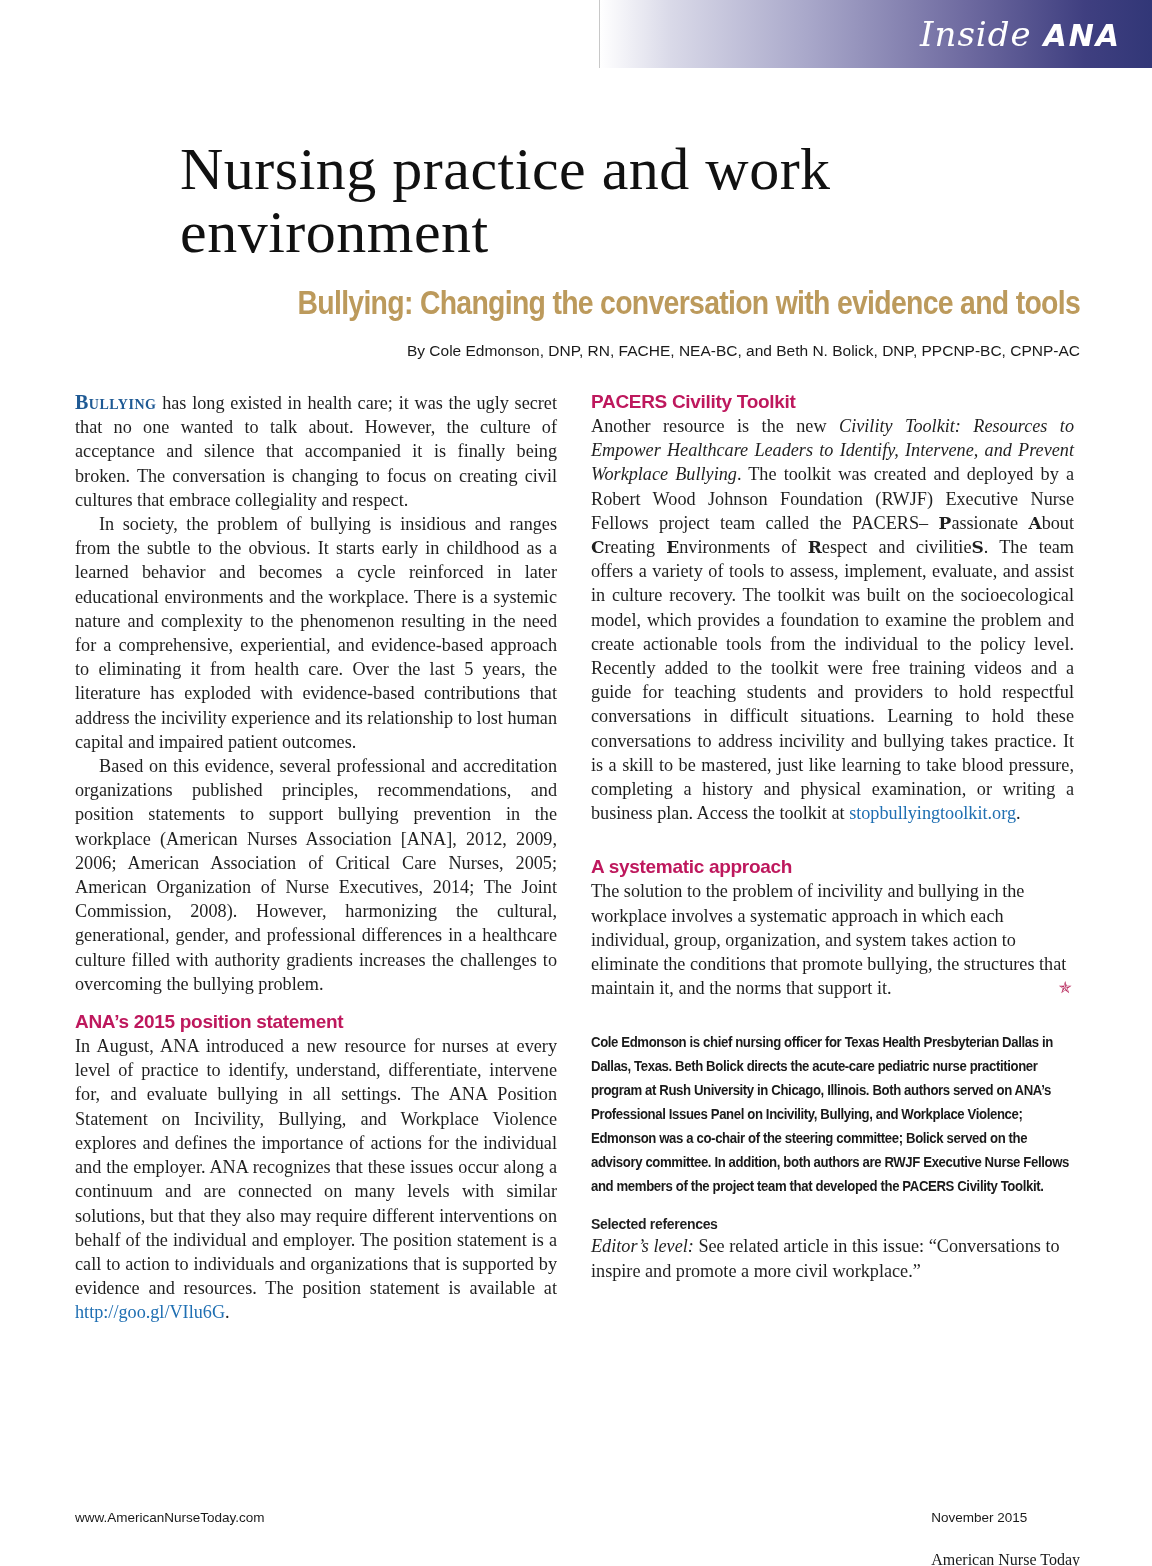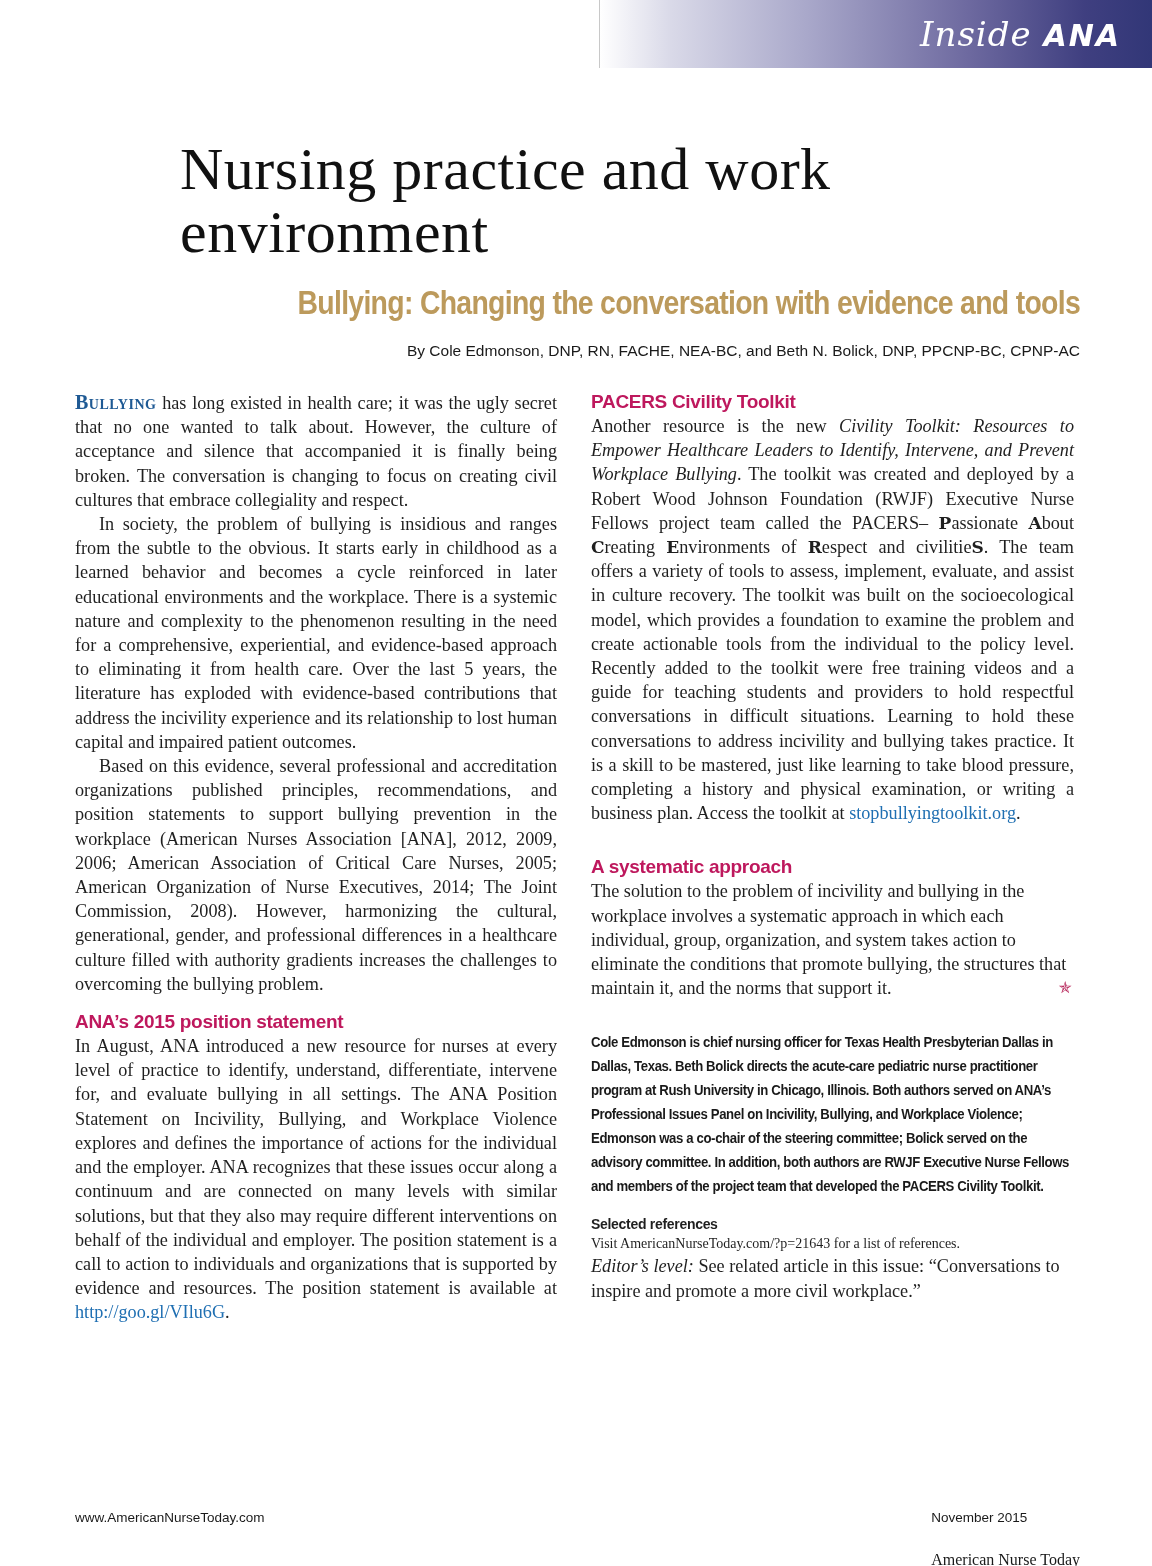--- a/index.html
+++ b/index.html
@@ -89,21 +89,20 @@
 <div class="col col-right">
   <h2 class="hdr">PACERS Civility Toolkit</h2>
   <p><span>Another resource is the new </span><span class="it">Civility Toolkit: Resources to Empower Healthcare Leaders to Identify, Intervene, and Prevent Workplace Bullying</span><span>. The toolkit was created and deployed by a Robert Wood Johnson Foundation (RWJF) Executive Nurse Fellows project team called the PACERS– </span><span><b class="pacer-b">P</b><span>assionate </span><b class="pacer-b">A</b><span>bout </span><b class="pacer-b">C</b><span>reating </span><b class="pacer-b">E</b><span>nvironments of </span><b class="pacer-b">R</b><span>espect and civilitie</span><b class="pacer-b">S</b></span><span>. The team offers a variety of tools to assess, implement, evaluate, and assist in culture recovery. The toolkit was built on the socioecological model, which provides a foundation to examine the problem and create actionable tools from the individual to the policy level. Recently added to the toolkit were free training videos and a guide for teaching students and providers to hold respectful conversations in difficult situations. Learning to hold these conversations to address incivility and bullying takes practice. It is a skill to be mastered, just like learning to take blood pressure, completing a history and physical examination, or writing a business plan. Access the toolkit at </span><a class="link">stopbullyingtoolkit.org</a><span>.</span></p>
 
   <h2 class="hdr spaced" style="margin-top:30px;">A systematic approach</h2>
   <p style="text-align:left;"><span>The solution to the problem of incivility and bullying in the workplace involves a systematic approach in which each individual, group, organization, and system takes action to eliminate the conditions that promote bullying, the structures that maintain it, and the norms that support it.</span><span class="star">✯</span></p>
 
   <div class="bio">Cole Edmonson is chief nursing officer for Texas Health Presbyterian Dallas in Dallas, Texas. Beth Bolick directs the acute-care pediatric nurse practitioner program at Rush University in Chicago, Illinois. Both authors served on ANA’s Professional Issues Panel on Incivility, Bullying, and Workplace Violence; Edmonson was a co-chair of the steering committee; Bolick served on the advisory committee. In addition, both authors are RWJF Executive Nurse Fellows and members of the project team that developed the PACERS Civility Toolkit.</div>
 
   <div class="refs-hdr" style="margin-top:16px;">Selected references</div>
-  <div class="refs-text">Visit AmericanNurseToday.com/?p=21643 for a list of references.</div>
 
   <p class="ed-note" style="text-align:left;"><span class="it">Editor’s level:</span><span> See related article in this issue: “Conversations to inspire and promote a more civil workplace.”</span></p>
 </div>
 
 <div class="footer footer-left">www.AmericanNurseToday.com</div>
 <div class="footer footer-right">
   <span>November 2015</span>
   <span class="footer-pub">American Nurse Today</span>
   <span class="footer-page">20</span>
 </div>

